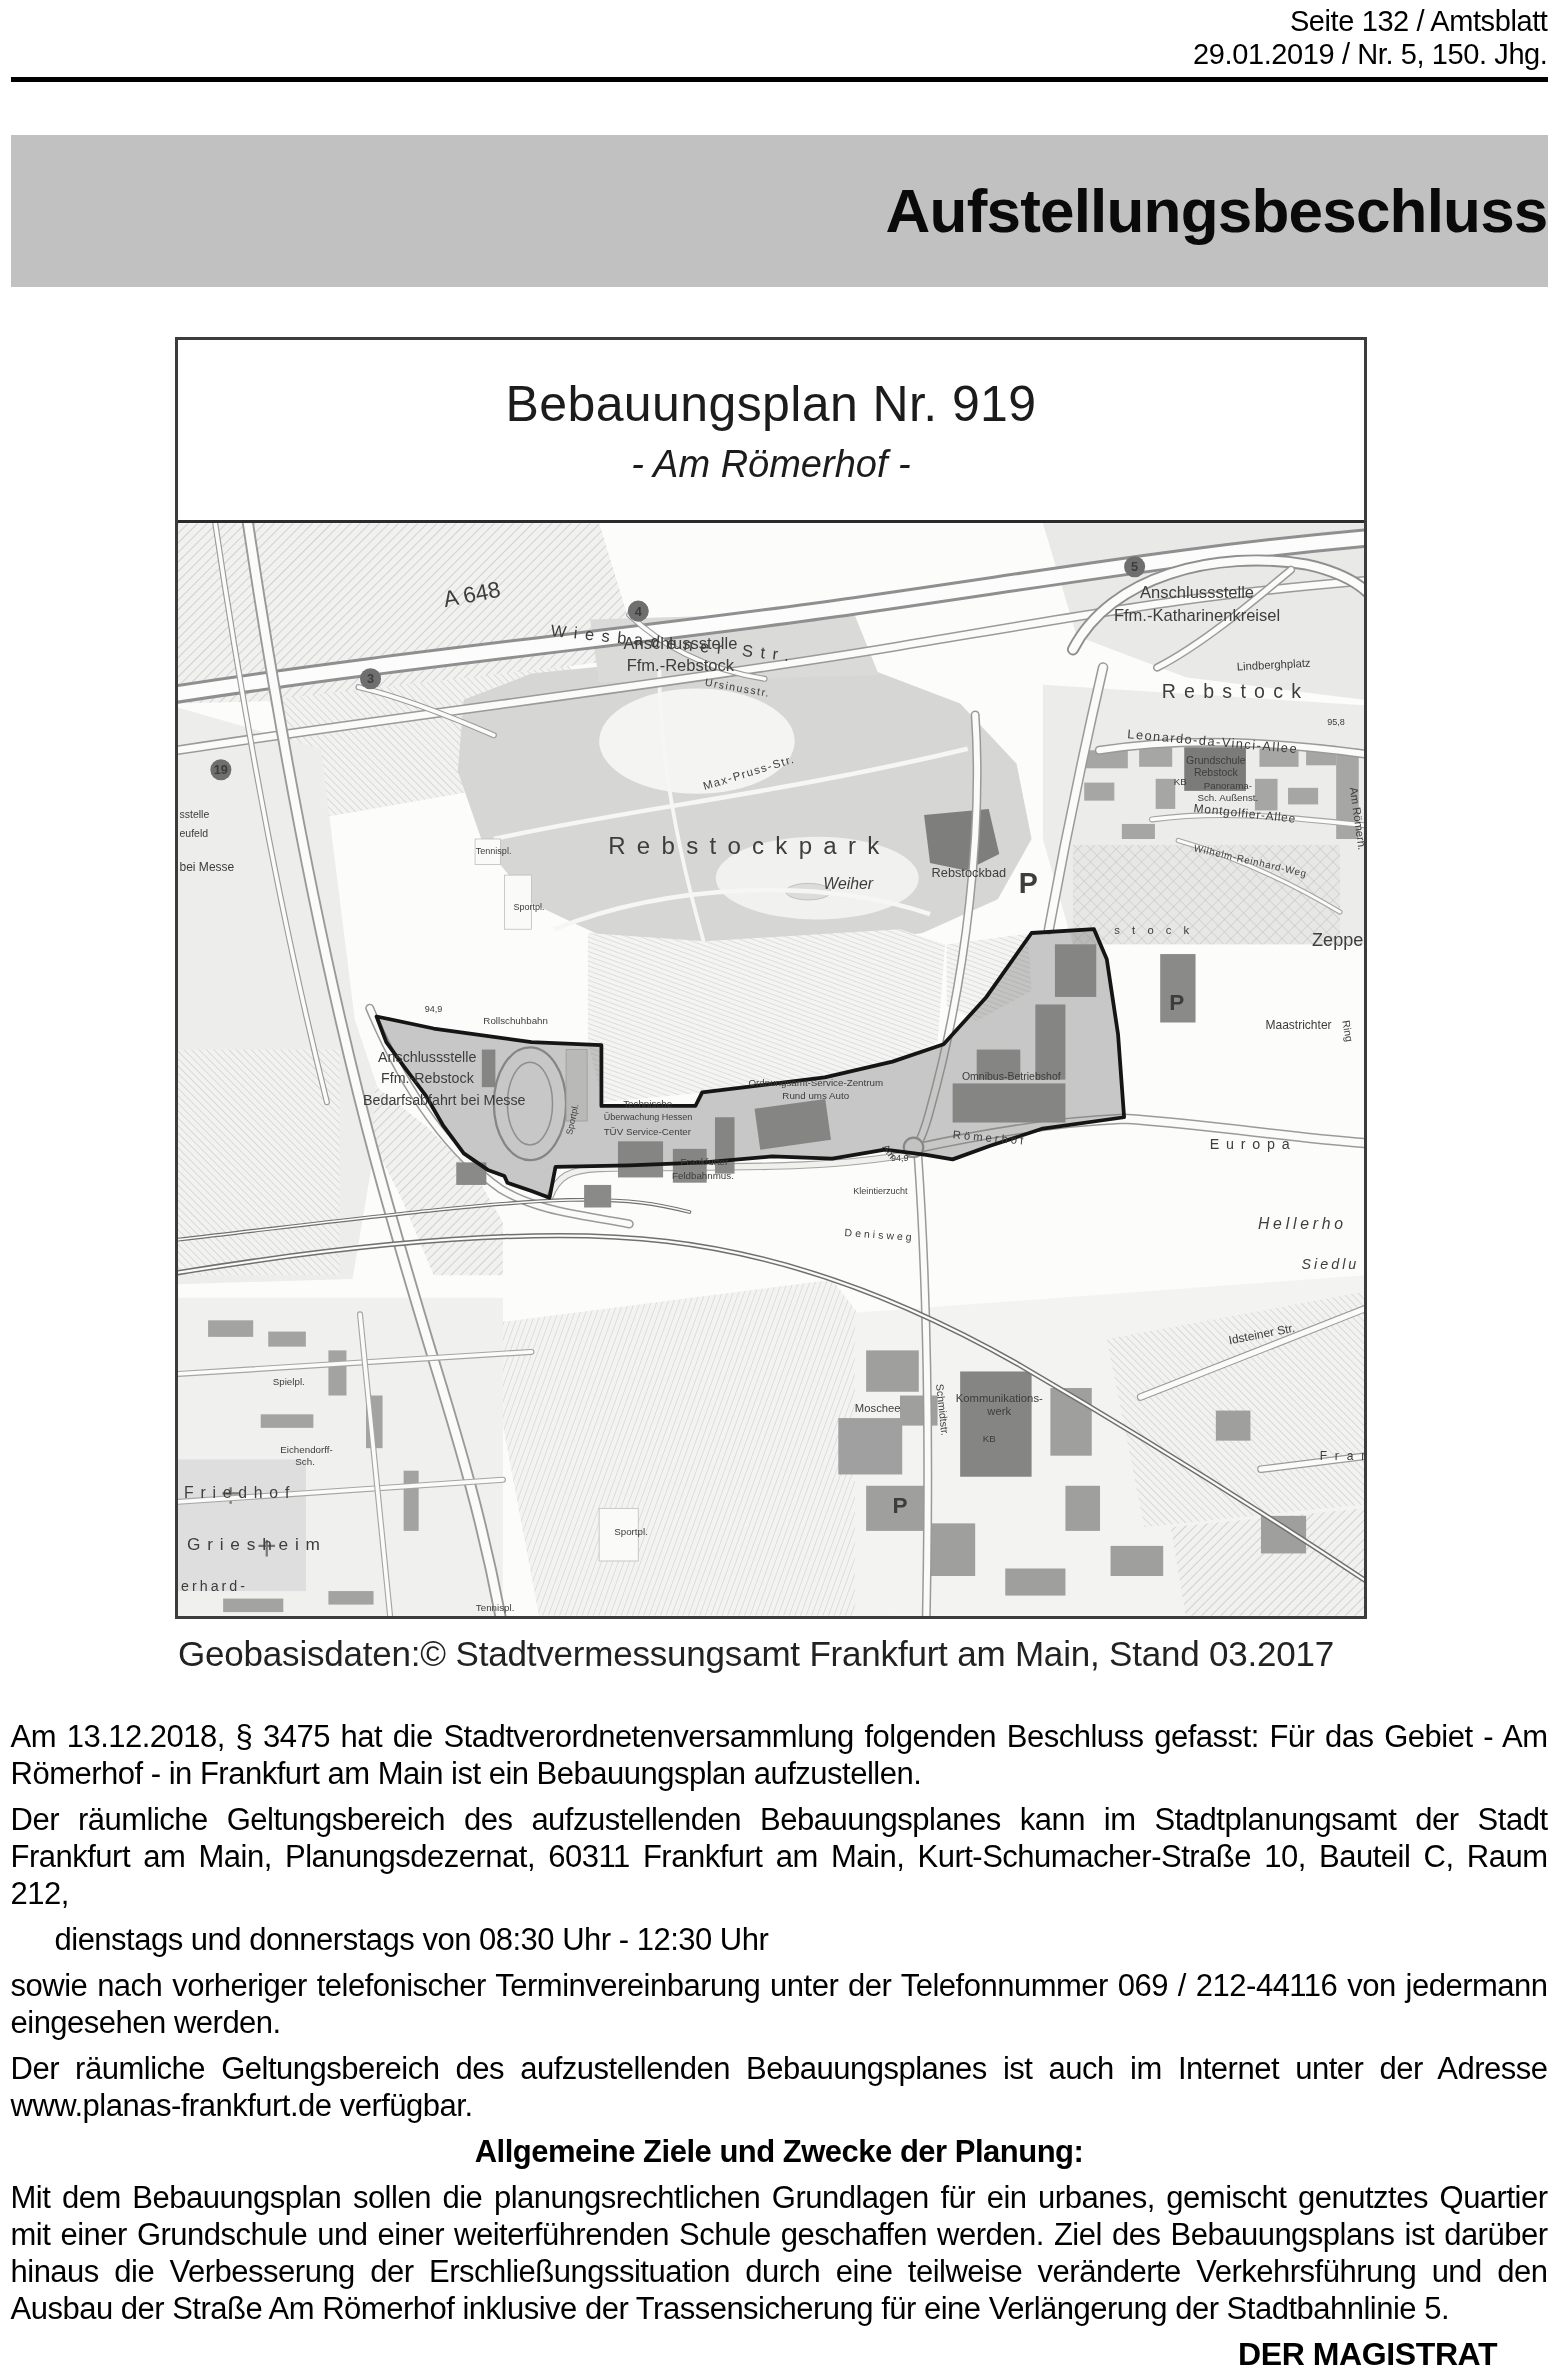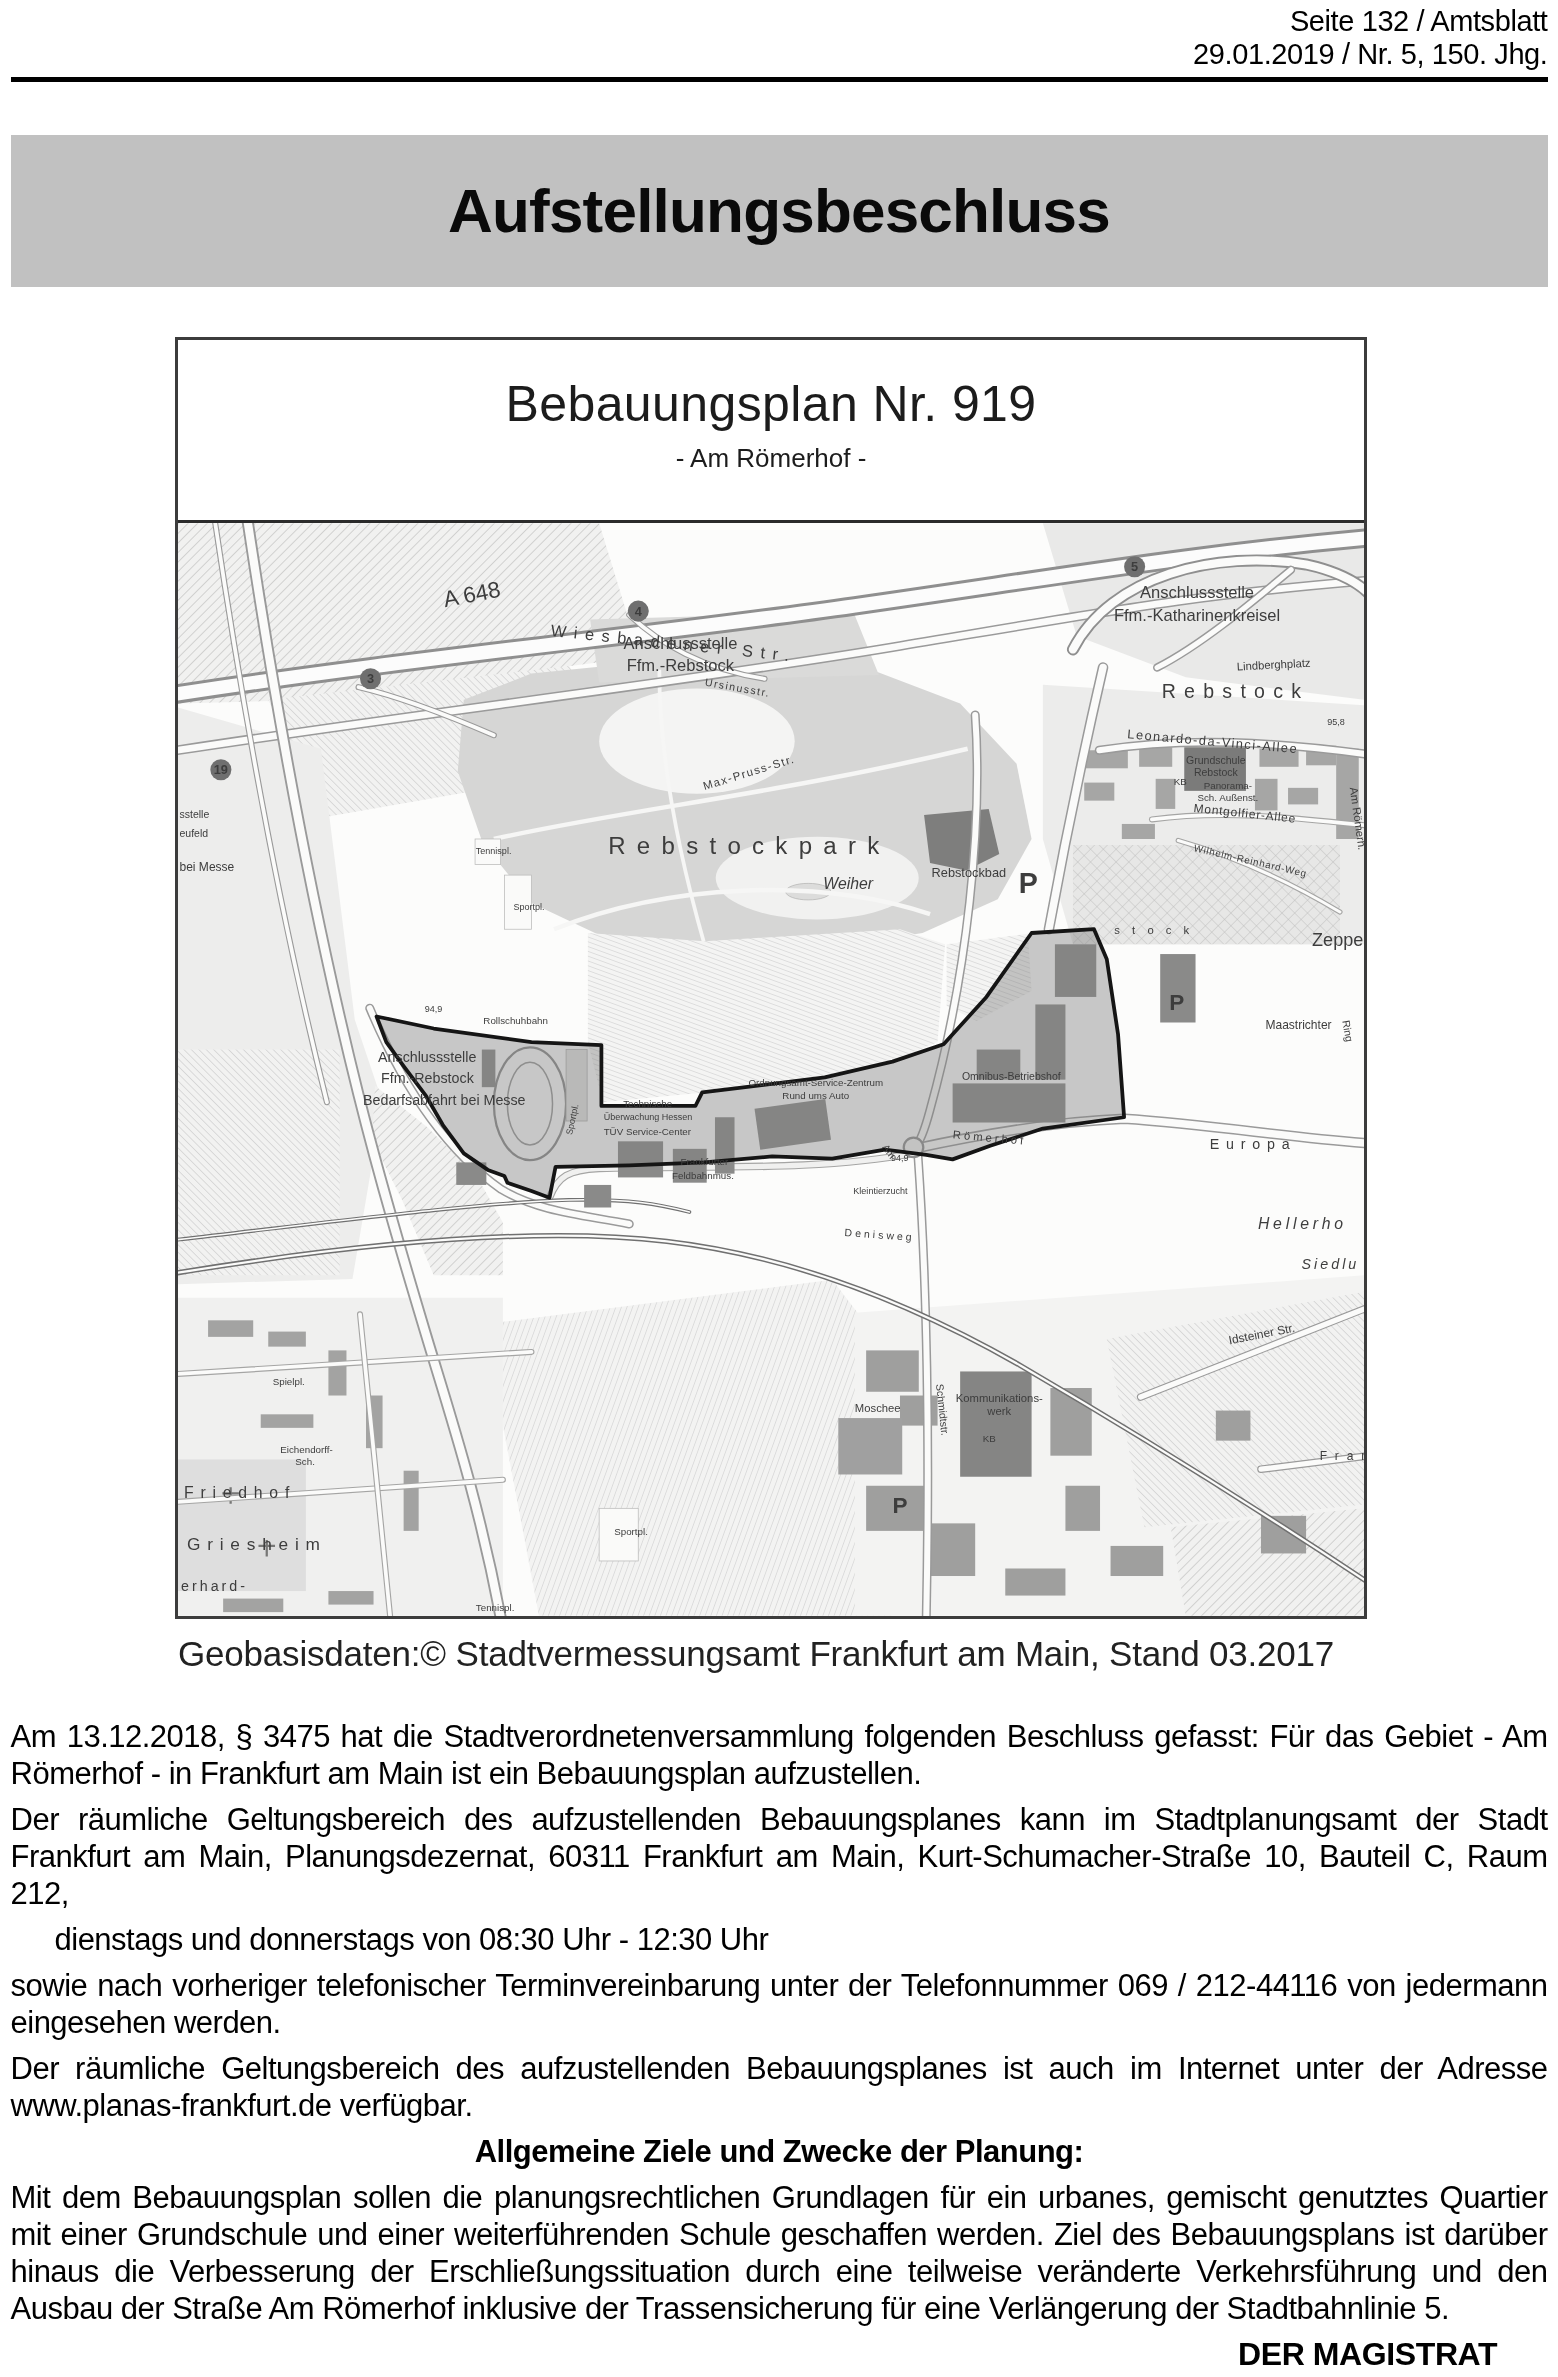--- a/index.html
+++ b/index.html
@@ -9,34 +9,34 @@
     -webkit-font-smoothing:antialiased;
   }
   .page-header{
     margin:4.5px 10.5px 0 10.5px;
     display:flex;justify-content:space-between;align-items:flex-end;
     font-size:29px;letter-spacing:-0.4px;
     padding-bottom:6px;border-bottom:5.3px solid #000;flex-direction:column;
   }
   .banner{
     margin:53px 10.5px 0 10.5px;height:152px;background:#c1c1c1;
-    display:flex;align-items:center;justify-content:center;
+    display:flex;align-items:center;justify-content:flex-end;
   }
   .banner .banner-title{
     font-size:62px;font-weight:bold;letter-spacing:-0.8px;color:#0a0a0a;
   }
   .map-figure{
     margin:50px 0 0 175px;width:1186px;border:3px solid #3c3c3c;background:#fff;
   }
   .map-title{
     height:180px;border-bottom:3.8px solid #2b2b2b;text-align:center;
     color:#1c1c1c;
   }
   .map-title .t1{font-size:50px;letter-spacing:0.4px;padding-top:35px;}
-  .map-title .t2{font-size:26px;padding-top:10.5px;}
+  .map-title .t2{font-size:38px;padding-top:10.5px;font-style:italic;}
   .map-canvas-wrap{width:1186px;height:1093px;overflow:hidden;background:#fbfbfa;}
   svg{display:block;}
   svg text{font-family:"Liberation Sans", sans-serif;fill:#3d3d3d;}
   .map-caption{
     margin:15px 10.5px 0 178px;font-size:35px;color:#222;letter-spacing:-0.2px;
   }
   .body-text{
     margin:44px 10.5px 0 10.5px;font-size:31px;line-height:37px;letter-spacing:-0.5px;
   }
   .body-text p{margin:0 0 9px 0;text-align:justify;}

